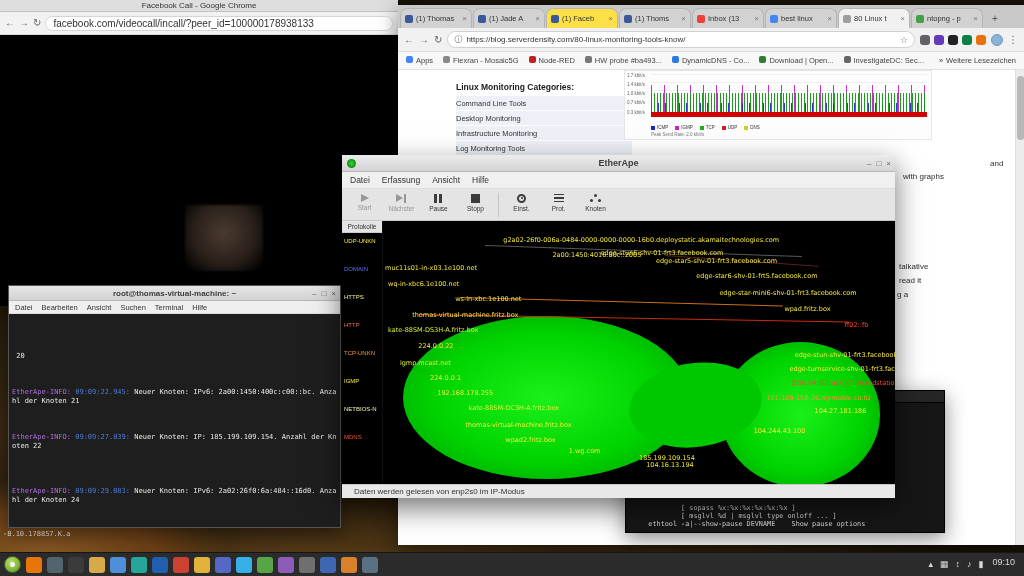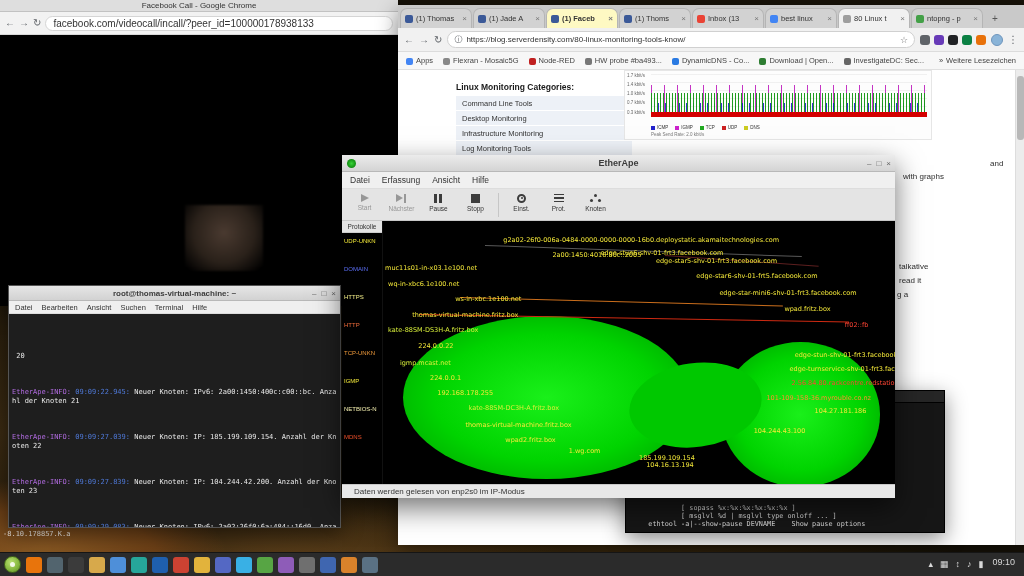--- a/index.html
+++ b/index.html
@@ -34,28 +34,28 @@
 .cr-toolbar{height:24px;background:#f1f1f1;border-bottom:1px solid #dcdcdc;display:flex;align-items:center;padding:0 6px;gap:5px}
 .omni{flex:1;height:17px;background:#fff;border:1px solid #d0d0d0;border-radius:9px;display:flex;align-items:center;padding:0 6px;gap:4px;overflow:hidden}
 .omni .url{flex:1;font-size:8px;color:#333;white-space:nowrap;overflow:hidden}
 .infoic{font-size:8px;color:#5f6368}
 .staric{font-size:9px;color:#777}
 .extrow{display:flex;gap:4px;align-items:center}
 .extic{width:10px;height:10px;border-radius:3px}
 .avatar{width:12px;height:12px;border-radius:50%;background:#8ab4d8;border:1px solid #6e95bd}
 .dots{font-size:10px;color:#5f6368}
 .cr-bookmarks{height:18px;background:#f7f7f7;border-bottom:1px solid #e0e0e0;display:flex;align-items:center;padding:0 8px;gap:10px;overflow:hidden}
-.bm{display:flex;align-items:flex-end;gap:3px;white-space:nowrap}
+.bm{display:flex;align-items:flex-start;gap:3px;white-space:nowrap}
 .bdot{width:7px;height:7px;border-radius:2px;flex:none;display:inline-block}
 .bm span{font-size:7.5px;color:#444}
 .bm-more{margin-left:auto;display:flex;align-items:center;gap:3px;font-size:7.5px;color:#444;white-space:nowrap}
 .cr-content{position:relative;height:475px;background:#fff;overflow:hidden}
 .cats{position:absolute;left:58px;top:12px;width:176px}
 .cats-title{font-size:8.5px;font-weight:bold;color:#1a1a1a;margin-bottom:4px}
-.cat-row{height:15px;background:#edf1f7;border-bottom:1px solid #fff;display:flex;align-items:center;padding:0 6px;font-size:7.5px;color:#333}
+.cat-row{height:15px;background:#edf1f7;border-bottom:1px solid #fff;display:flex;align-items:center;padding:0 0;font-size:7.5px;color:#333}
 .chart{position:absolute;left:226px;top:0;width:308px;height:70px;background:#fdfdfd;border:1px solid #e6e6e6}
 .ylabs{position:absolute;left:2px;top:3px;bottom:24px;display:flex;flex-direction:column;justify-content:space-between}
 .ylab{font-size:4.5px;color:#666;line-height:1;white-space:nowrap}
 .plot{position:absolute;left:26px;right:4px;top:3px;bottom:22px;overflow:hidden;background:
  repeating-linear-gradient(rgba(0,0,0,.05) 0 1px, rgba(0,0,0,0) 1px 8px)}
 .spikes{position:absolute;inset:0;background-image:
  repeating-linear-gradient(90deg, rgba(20,150,20,.95) 0 1px, rgba(0,0,0,0) 1px 3px),
  repeating-linear-gradient(90deg, rgba(30,30,200,.9) 0 1px, rgba(0,0,0,0) 1px 7px),
  repeating-linear-gradient(90deg, rgba(190,30,190,.9) 0 1px, rgba(0,0,0,0) 1px 13px);
  background-size:100% 55%,100% 32%,100% 75%;background-position:bottom,bottom,bottom;background-repeat:no-repeat}
@@ -162,21 +162,21 @@
             <span class="tlabel">(1) Thomas</span>
             <span class="tclose">×</span>
           </div>
 
           <div class="cr-tab" style="background: rgb(210, 210, 210);">
             <span class="fav" style="background: rgb(59, 89, 152);"></span>
             <span class="tlabel">(1) Jade A</span>
             <span class="tclose">×</span>
           </div>
 
-          <div class="cr-tab" style="background: #fef9c3; font-weight: bold;">
+          <div class="cr-tab" style="background: #fde047;">
             <span class="fav" style="background: rgb(59, 89, 152);"></span>
             <span class="tlabel">(1) Faceb</span>
             <span class="tclose">×</span>
           </div>
 
           <div class="cr-tab" style="background: rgb(210, 210, 210);">
             <span class="fav" style="background: rgb(59, 89, 152);"></span>
             <span class="tlabel">(1) Thoms</span>
             <span class="tclose">×</span>
           </div>
@@ -364,21 +364,20 @@
       </div>
     <div class="t-body">
       
     
         <div class="t-line"><span class="t-info"></span><span class="t-time"></span><span class="t-msg"> 20</span></div>
       
         <div class="t-line"><span class="t-info">EtherApe-INFO:</span><span class="t-time"> 09:09:22.945:</span><span class="t-msg"> Neuer Knoten: IPv6: 2a00:1450:400c:c00::bc. Anzahl der Knoten 21</span></div>
       
         <div class="t-line"><span class="t-info">EtherApe-INFO:</span><span class="t-time"> 09:09:27.039:</span><span class="t-msg"> Neuer Knoten: IP: 185.199.109.154. Anzahl der Knoten 22</span></div>
       
-        <div class="t-line"><span class="t-info">EtherApe-INFO:</span><span class="t-time"> 09:09:27.839:</span><span class="t-msg"> Neuer Knoten: IP: 104.244.42.200. Anzahl der Knoten 23</span></div>
       
         <div class="t-line"><span class="t-info">EtherApe-INFO:</span><span class="t-time"> 09:09:29.083:</span><span class="t-msg"> Neuer Knoten: IPv6: 2a02:26f0:6a:484::16d0. Anzahl der Knoten 24</span></div>
       
         
       
         
       
         
       
         

